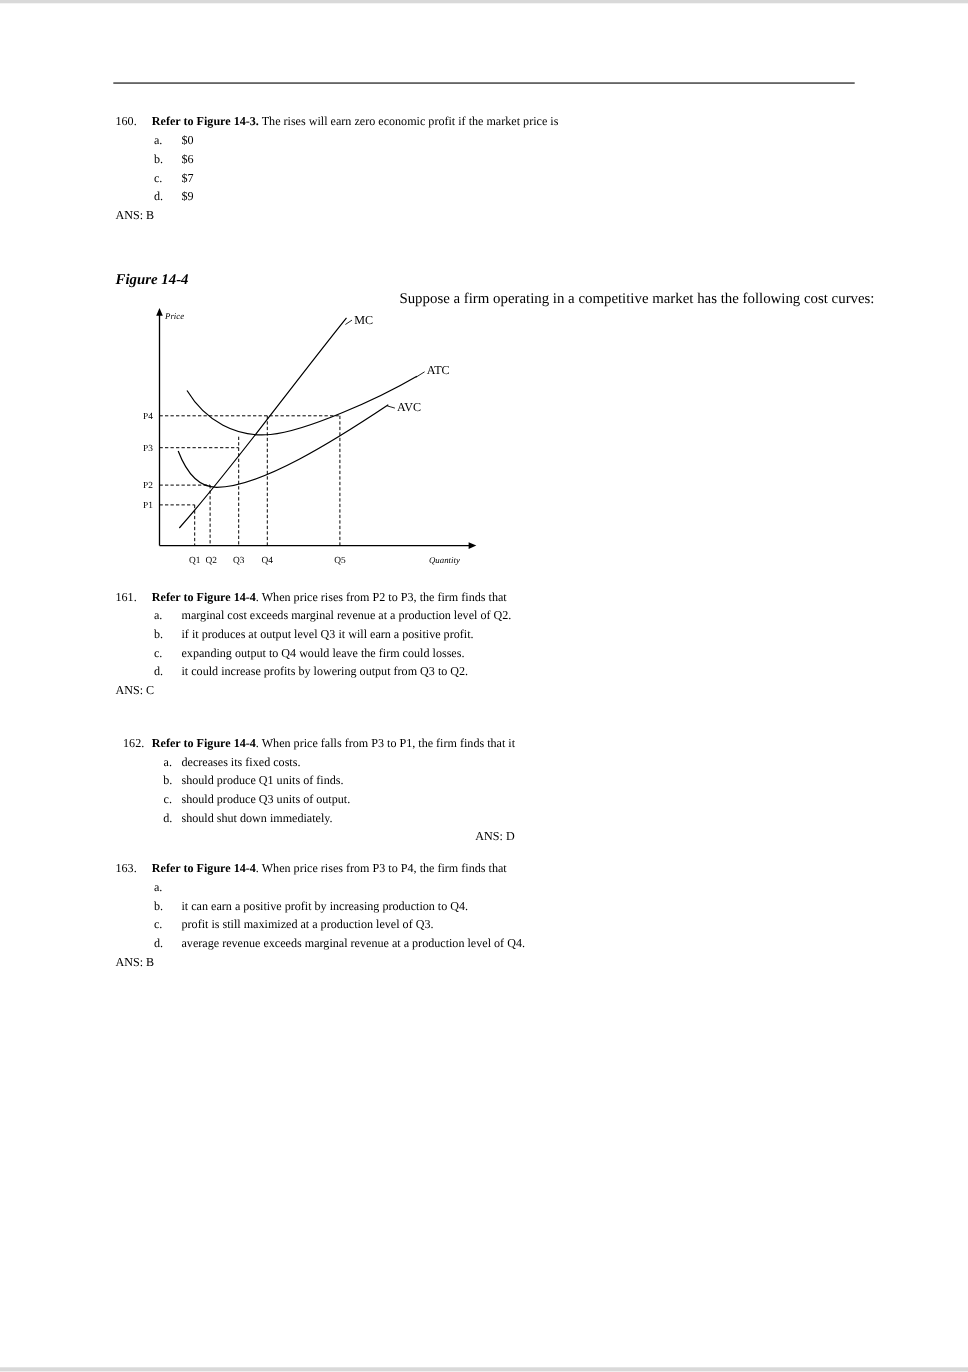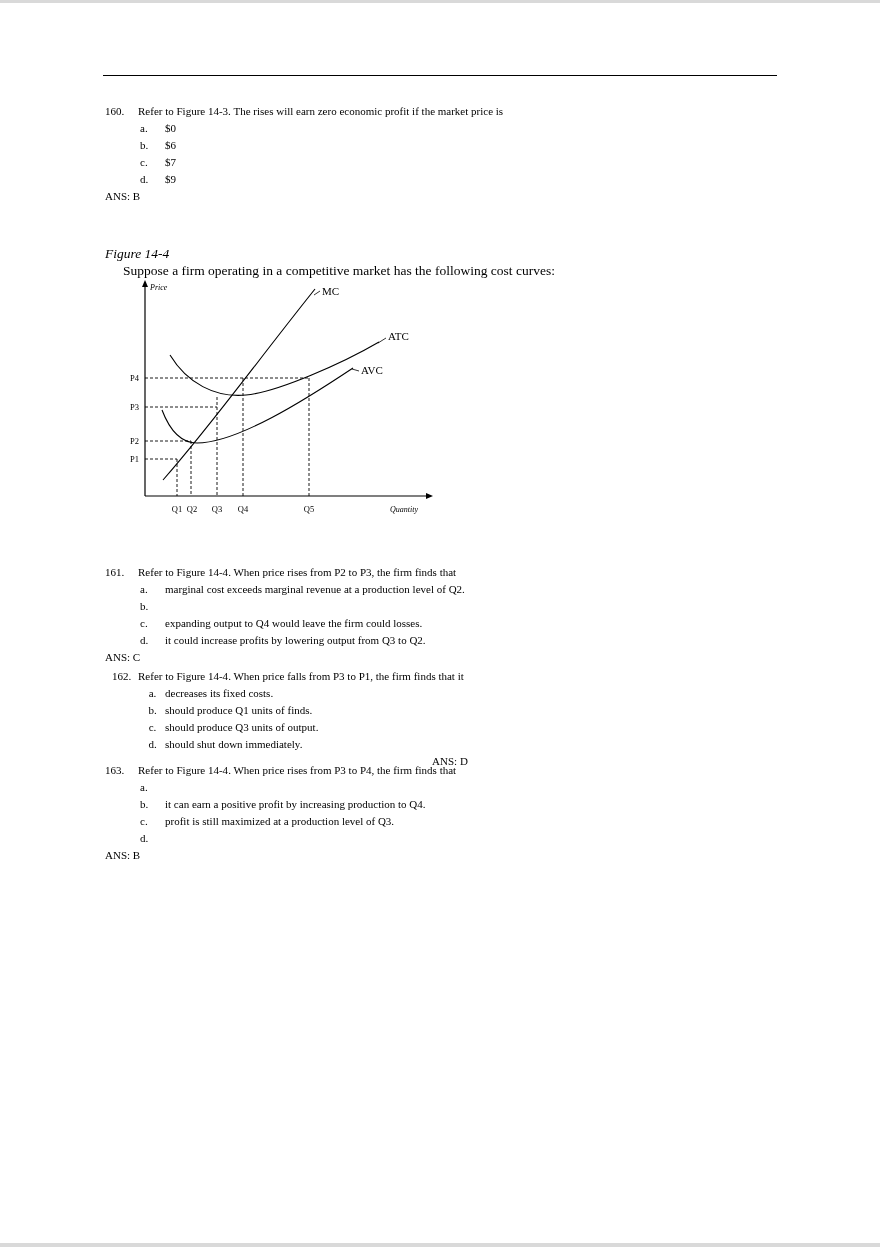--- a/index.html
+++ b/index.html
@@ -7,27 +7,27 @@
     position:relative;width:880px;height:1247px;background:#ffffff;overflow:hidden;
     font-family:"Liberation Serif", serif;color:#000;
   }
   .edge-strip{position:absolute;left:0;width:880px;background:#d9d9d9;}
   .edge-strip.top{top:0;height:3px;}
   .edge-strip.bottom{bottom:0;height:4px;}
   .top-rule{position:absolute;left:103px;top:75px;width:674px;height:0;border-top:1.4px solid #000;}
   .question{position:absolute;left:105px;width:690px;font-size:11px;line-height:17px;}
   .stem{display:flex;}
   .qnum{width:33px;flex:none;}
-  .stem b{font-weight:normal;}
+  .stem b{font-weight:bold;}
   .opt{display:flex;margin-left:35px;}
   .opt .letter{width:25px;flex:none;}
   .ans{}
   .figure-block{position:absolute;left:105px;top:245px;width:690px;font-size:13.5px;line-height:17px;}
-  .fig-title{font-weight:normal;font-style:italic;}
-  .fig-caption{margin-left:18px;}
+  .fig-title{font-weight:bold;font-style:italic;}
+  .fig-caption{margin-left:18px;text-align:right;}
   .fig-svg{display:block;margin-left:10px;margin-top:0;}
   .fig-svg text{font-family:"Liberation Serif", serif;fill:#000;}
   .axis-label{font-size:8px;font-style:italic;}
   .tick-label{font-size:8.5px;}
   .curve-label{font-size:11px;}
   .solid{stroke:#000;fill:none;}
   .dashed{stroke:#000;fill:none;stroke-width:0.9;stroke-dasharray:3 2;}
 </style>
 </head>
 <body>
@@ -103,31 +103,32 @@
       <text class="tick-label" text-anchor="end" x="24" y="183">P1</text>
 
       <text class="tick-label" text-anchor="middle" x="62" y="233">Q1</text>
       <text class="tick-label" text-anchor="middle" x="77" y="233">Q2</text>
       <text class="tick-label" text-anchor="middle" x="102" y="233">Q3</text>
       <text class="tick-label" text-anchor="middle" x="128" y="233">Q4</text>
       <text class="tick-label" text-anchor="middle" x="194" y="233">Q5</text>
     </svg>
   </section>
 
-  <section class="question" style="top:564px;">
+  <section class="question" style="top:535px;">
     <div class="stem">
       <span class="qnum">161.</span>
       <span><b>Refer to Figure 14-4</b><span>. When price rises from P2 to P3, the firm finds that</span></span>
     </div>
     <div class="opt">
         <span class="letter">a.</span>
         <span>marginal cost exceeds marginal revenue at a production level of Q2.</span>
       </div>
     <div class="opt">
         <span class="letter">b.</span>
+        <span>if it produces at output level Q3 it will earn a positive profit.</span>
       </div>
     <div class="opt">
         <span class="letter">c.</span>
         <span>expanding output to Q4 would leave the firm could losses.</span>
       </div>
     <div class="opt">
         <span class="letter">d.</span>
         <span>it could increase profits by lowering output from Q3 to Q2.</span>
       </div>
     <div class="ans">ANS: C</div>
@@ -150,34 +151,35 @@
         <span class="letter">c.</span>
         <span>should produce Q3 units of output.</span>
       </div>
     <div class="opt">
         <span class="letter">d.</span>
         <span>should shut down immediately.</span>
       </div>
     <div class="ans">ANS: D</div>
   </section>
 
-  <section class="question" style="top:762px;">
+  <section class="question" style="top:782px;">
     <div class="stem">
       <span class="qnum">163.</span>
       <span><b>Refer to Figure 14-4</b><span>. When price rises from P3 to P4, the firm finds that</span></span>
     </div>
     <div class="opt">
         <span class="letter">a.</span>
       </div>
     <div class="opt">
         <span class="letter">b.</span>
         <span>it can earn a positive profit by increasing production to Q4.</span>
       </div>
     <div class="opt">
         <span class="letter">c.</span>
         <span>profit is still maximized at a production level of Q3.</span>
       </div>
     <div class="opt">
         <span class="letter">d.</span>
+        <span>average revenue exceeds marginal revenue at a production level of Q4.</span>
       </div>
     <div class="ans">ANS: B</div>
   </section>
 </div>
 
 </body></html>

